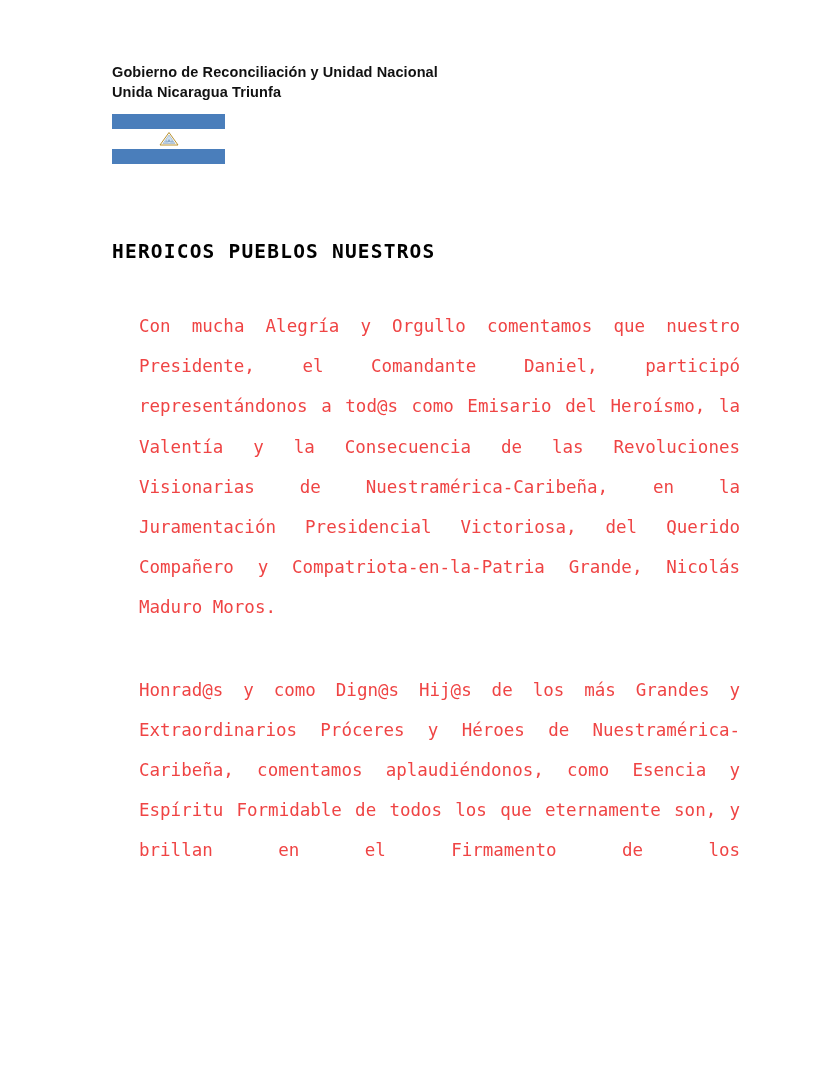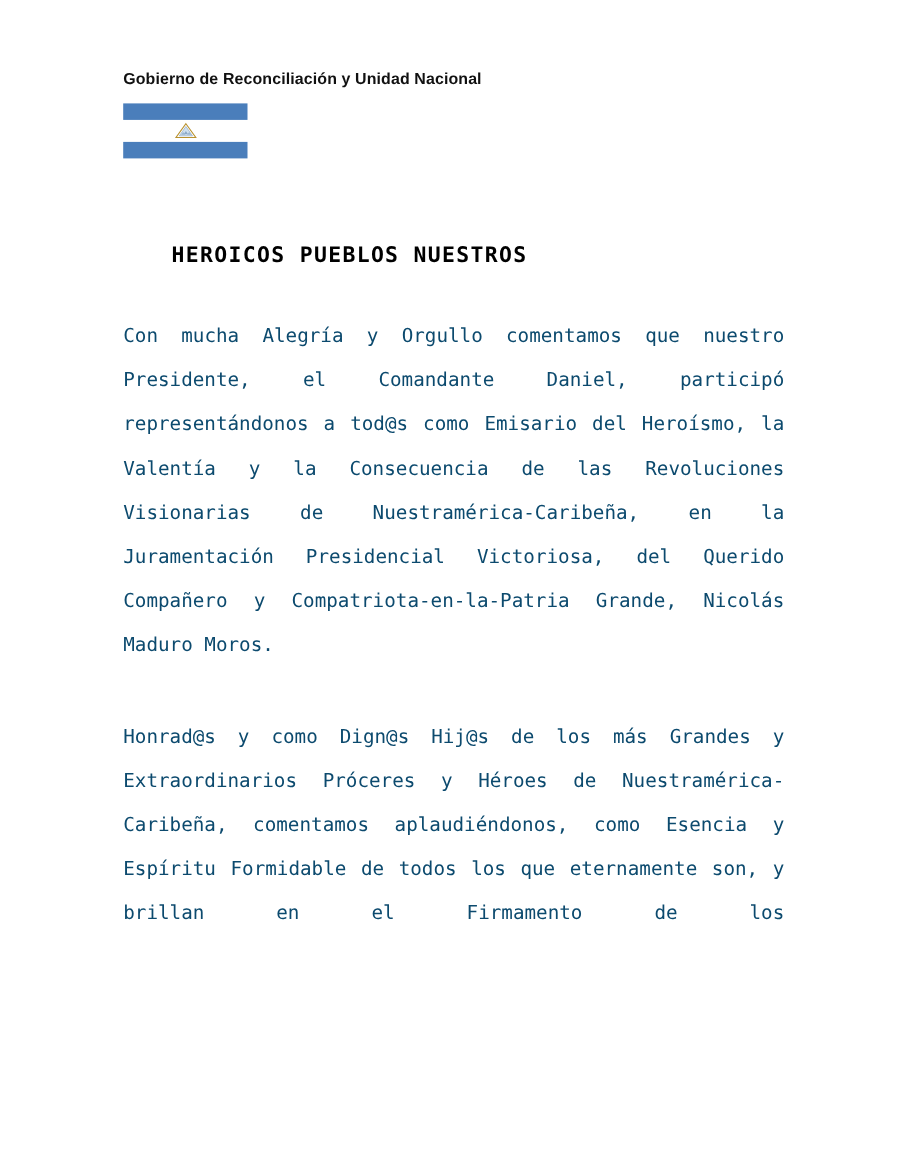--- a/index.html
+++ b/index.html
@@ -57,49 +57,50 @@
     width: 22px;
     height: 16px;
   }
   .doc-title {
     margin-top: 74px;
     font-family: "DejaVu Sans Mono", monospace;
     font-size: 19.5px;
     letter-spacing: 1.2px;
     line-height: 28px;
     color: #000000;
-    margin-left: 44px;
   }
   .para {
     margin-top: 40px;
     font-family: "DejaVu Sans Mono", monospace;
     font-size: 17.5px;
     line-height: 40.2px;
     text-align: justify;
     text-justify: inter-word;
-    color: #0c4a6e;
+    color: #ef4444;
     width: 601px;
+    margin-left: 27px;
   }
   .para.second {
     margin-top: 42px;
   }
   
   .para.clipped::after {
     content: "";
     display: inline-block;
     width: 100%;
   }
 </style>
 </head>
 <body>
 
 <div class="page">
 
   <div class="letterhead">
     <div class="letterhead-line">Gobierno de Reconciliación y Unidad Nacional</div>
+    <div class="letterhead-line">Unida Nicaragua Triunfa</div>
 
     <div class="flag">
       <div class="stripe top"></div>
       <div class="stripe bottom"></div>
       <svg class="emblem" viewBox="0 0 44 32">
         <polygon points="22,3 40,28 4,28" fill="none" stroke="#b8912f" stroke-width="2"></polygon>
         <polygon points="22,8 34,25 10,25" fill="#cfe0f0" stroke="#7a98b8" stroke-width="1"></polygon>
         <polygon points="18,22 22,16 26,22" fill="#8aa8c8"></polygon>
         <polygon points="13,23 17,18 21,23" fill="#9ab6d2"></polygon>
         <polygon points="24,23 28,18 32,23" fill="#9ab6d2"></polygon>

